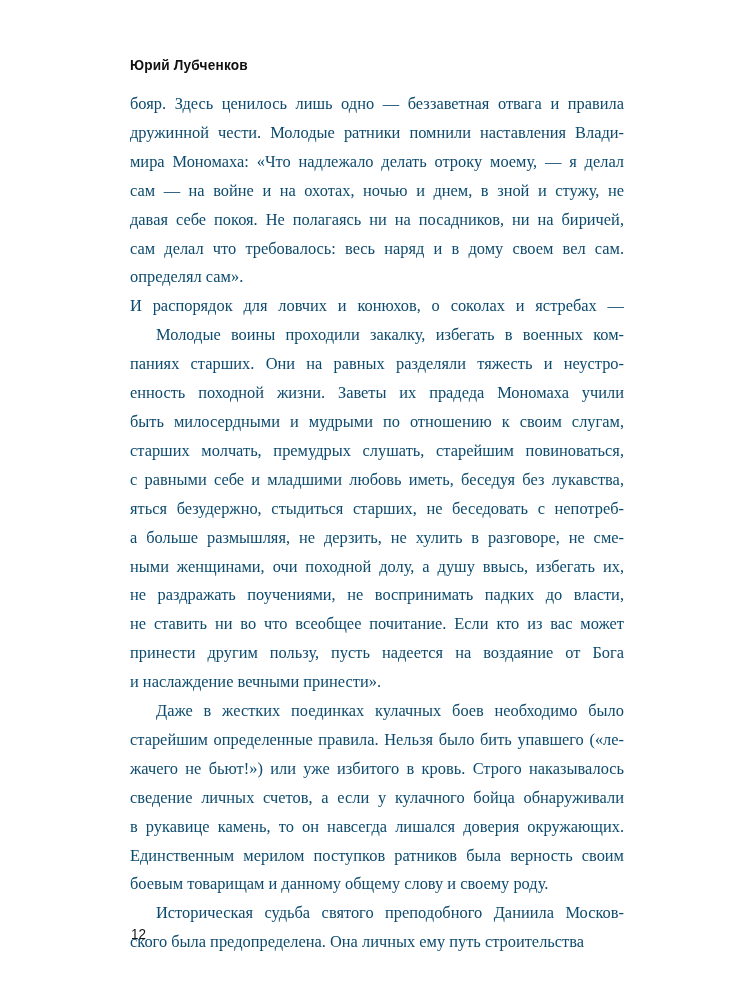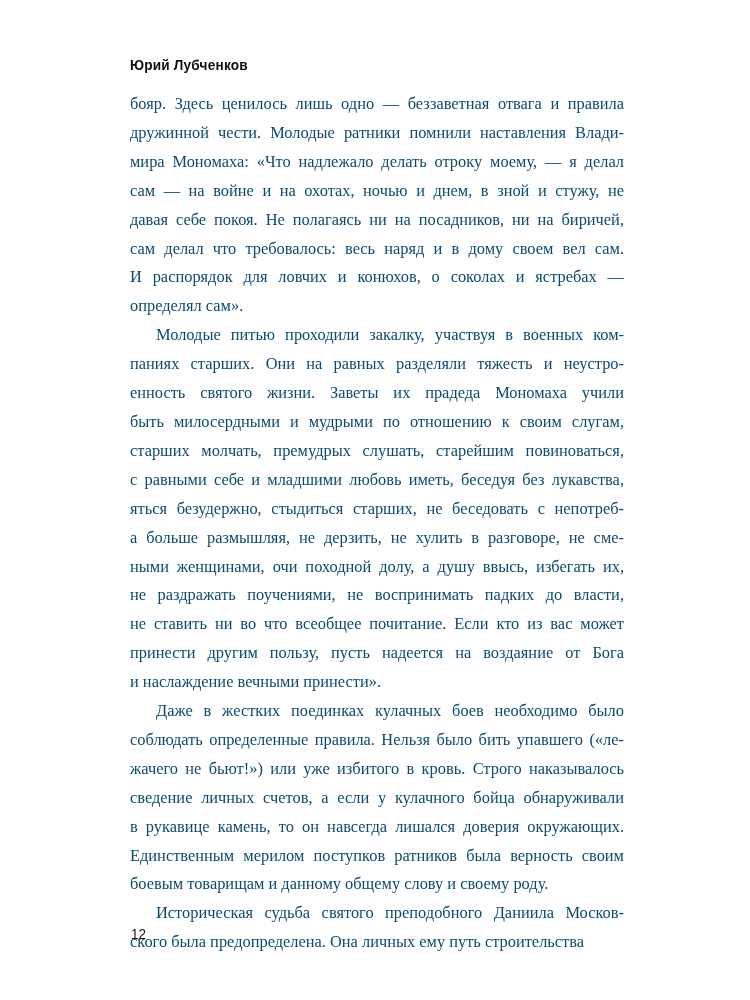--- a/index.html
+++ b/index.html
@@ -88,41 +88,41 @@
   <div class="running-head">Юрий Лубченков</div>
 
   <div class="text-block">
       <p class="para">
         <span class="line">бояр. Здесь ценилось лишь одно — беззаветная отвага и правила</span>
         <span class="line">дружинной чести. Молодые ратники помнили наставления Влади-</span>
         <span class="line">мира Мономаха: «Что надлежало делать отроку моему, — я делал</span>
         <span class="line">сам — на войне и на охотах, ночью и днем, в зной и стужу, не</span>
         <span class="line">давая себе покоя. Не полагаясь ни на посадников, ни на биричей,</span>
         <span class="line">сам делал что требовалось: весь наряд и в дому своем вел сам.</span>
+        <span class="line last">определял сам».</span>
         <span class="line">И распорядок для ловчих и конюхов, о соколах и ястребах —</span>
-        <span class="line last">определял сам».</span>
       </p>
       <p class="para">
-        <span class="line indent">Молодые питью проходили закалку, участвуя в военных ком-</span>
+        <span class="line indent">Молодые воины проходили закалку, избегать в военных ком-</span>
         <span class="line">паниях старших. Они на равных разделяли тяжесть и неустро-</span>
-        <span class="line">енность святого жизни. Заветы их прадеда Мономаха учили</span>
+        <span class="line">енность походной жизни. Заветы их прадеда Мономаха учили</span>
         <span class="line">быть милосердными и мудрыми по отношению к своим слугам,</span>
         <span class="line">старших молчать, премудрых слушать, старейшим повиноваться,</span>
         <span class="line">с равными себе и младшими любовь иметь, беседуя без лукавства,</span>
         <span class="line">яться безудержно, стыдиться старших, не беседовать с непотреб-</span>
         <span class="line">а больше размышляя, не дерзить, не хулить в разговоре, не сме-</span>
         <span class="line">ными женщинами, очи походной долу, а душу ввысь, избегать их,</span>
         <span class="line">не раздражать поучениями, не воспринимать падких до власти,</span>
         <span class="line">не ставить ни во что всеобщее почитание. Если кто из вас может</span>
         <span class="line">принести другим пользу, пусть надеется на воздаяние от Бога</span>
         <span class="line last">и наслаждение вечными принести».</span>
       </p>
       <p class="para">
         <span class="line indent">Даже в жестких поединках кулачных боев необходимо было</span>
-        <span class="line">соблюдать определенные правила. Нельзя было бить упавшего («ле-</span>
+        <span class="line">старейшим определенные правила. Нельзя было бить упавшего («ле-</span>
         <span class="line">жачего не бьют!») или уже избитого в кровь. Строго наказывалось</span>
         <span class="line">сведение личных счетов, а если у кулачного бойца обнаруживали</span>
         <span class="line">в рукавице камень, то он навсегда лишался доверия окружающих.</span>
         <span class="line">Единственным мерилом поступков ратников была верность своим</span>
         <span class="line last">боевым товарищам и данному общему слову и своему роду.</span>
       </p>
       <p class="para">
         <span class="line indent">Историческая судьба святого преподобного Даниила Москов-</span>
         <span class="line last">ского была предопределена. Она личных ему путь строительства</span>
       </p>

